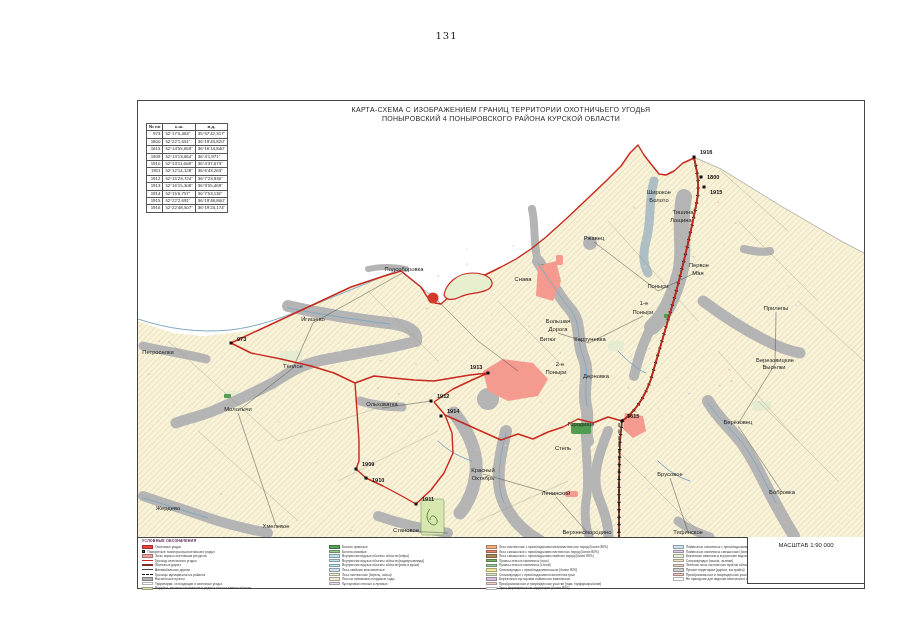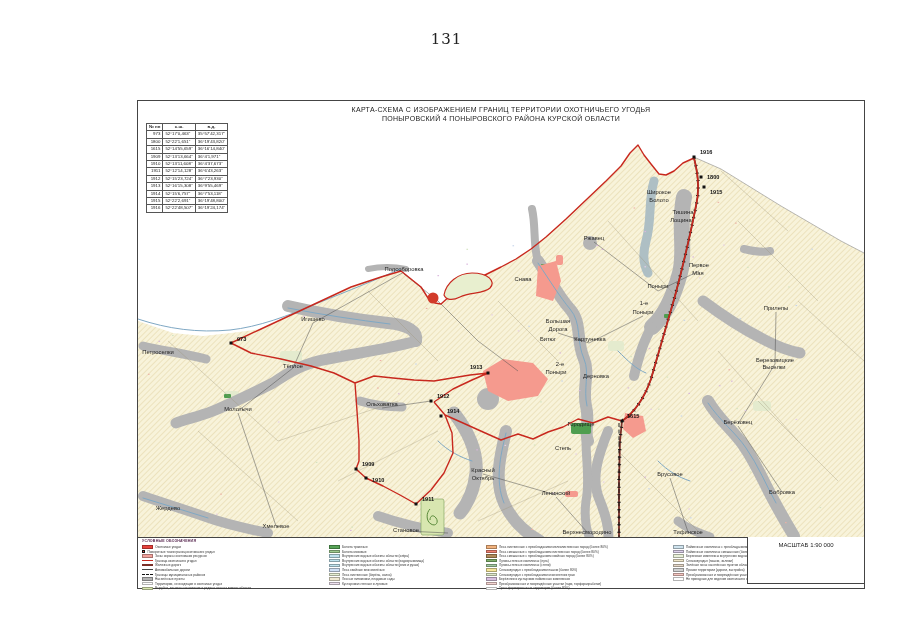--- a/index.html
+++ b/index.html
@@ -1,19 +1,19 @@
 <!DOCTYPE html>
 <html><head>
 <meta charset="utf-8">
 <style>
   html,body{margin:0;padding:0;background:#fff;}
   .page{position:relative;width:905px;height:640px;background:#ffffff;overflow:hidden;
         font-family:"Liberation Sans",sans-serif;}
   .page-number{position:absolute;left:0;right:12px;top:30px;text-align:center;
-        font-family:"DejaVu Serif",serif;font-size:15px;color:#222;letter-spacing:1px;}
+        font-family:"DejaVu Serif",serif;font-size:10px;color:#222;letter-spacing:1px;}
   .map-box{position:absolute;left:137px;top:100px;width:726px;height:487px;
         border:1px solid #444;background:#fff;}
   .map-svg{position:absolute;left:0;top:0;width:726px;height:487px;}
   .map-title{position:absolute;left:0;right:0;top:4px;text-align:center;
         font-size:7px;line-height:9px;color:#1a1a1a;letter-spacing:.3px;}
   .coords{position:absolute;left:8px;top:22px;border-collapse:collapse;
         font-size:4.4px;line-height:6.4px;color:#222;background:#fff;}
   .coords th,.coords td{border:.5px solid #555;padding:0 2px;white-space:nowrap;}
   .coords th{font-weight:bold;text-align:center;}
   .coords td:first-child{text-align:right;}

